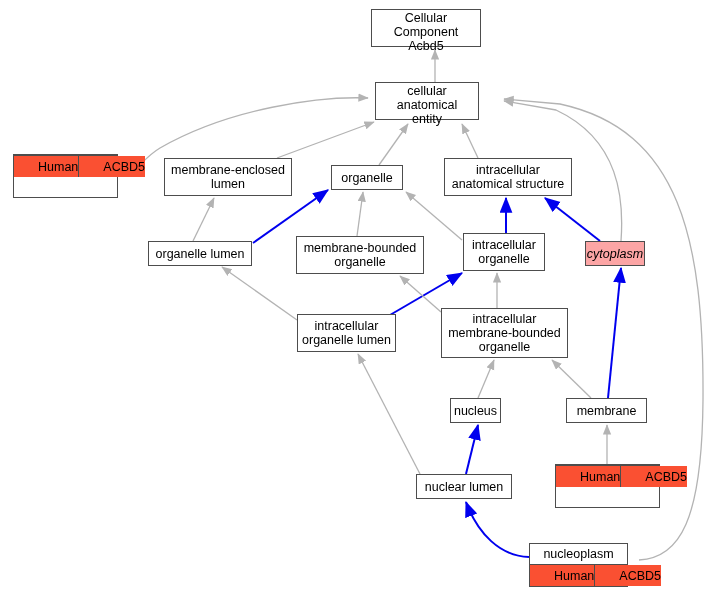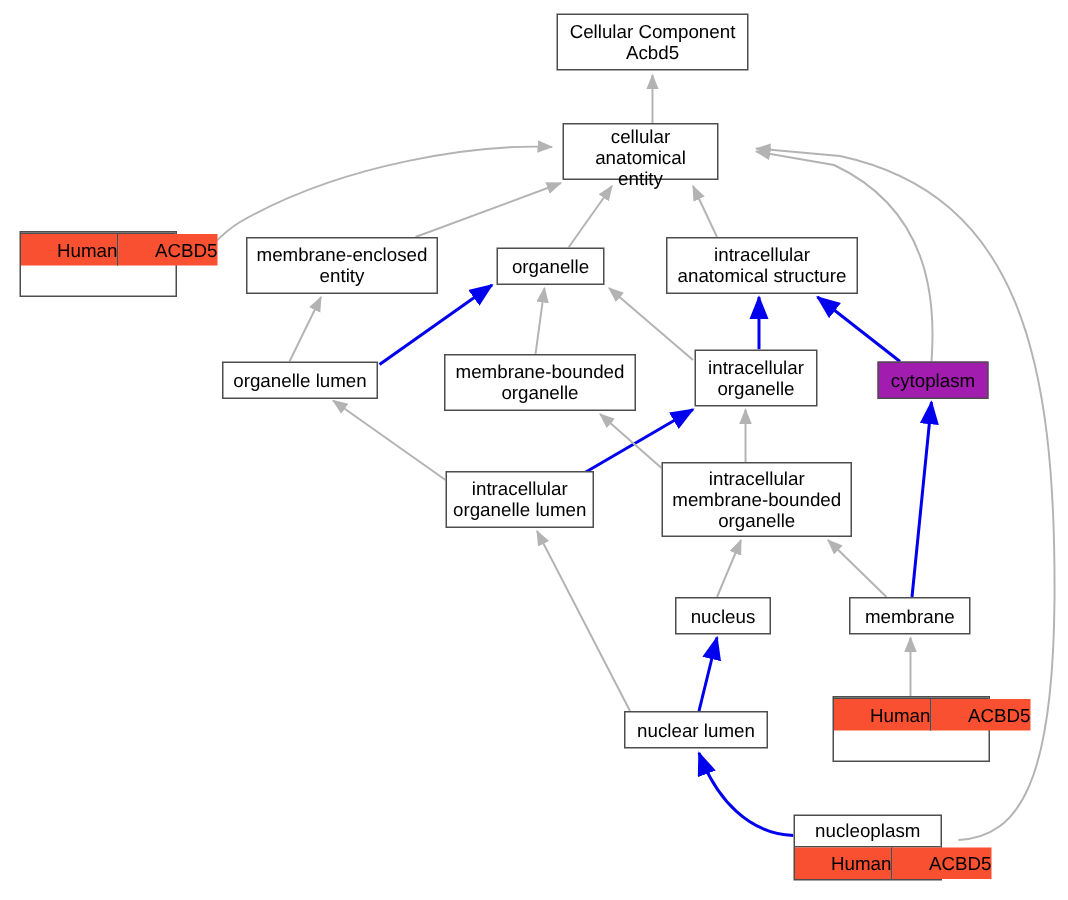--- a/index.html
+++ b/index.html
@@ -97,69 +97,69 @@
         <path d="M 478,398 L 494,360" fill="none" stroke="#b3b3b3" stroke-width="1.3" marker-end="url(#arrow-gray)"></path>
         <path d="M 591,398 L 552,360" fill="none" stroke="#b3b3b3" stroke-width="1.3" marker-end="url(#arrow-gray)"></path>
         <path d="M 608,398 L 621,268" fill="none" stroke="#0000ee" stroke-width="2" marker-end="url(#arrow-blue)"></path>
         <path d="M 466,474 L 478,425" fill="none" stroke="#0000ee" stroke-width="2" marker-end="url(#arrow-blue)"></path>
         <path d="M 420,474 L 358,354" fill="none" stroke="#b3b3b3" stroke-width="1.3" marker-end="url(#arrow-gray)"></path>
         <path d="M 529,557 C 500,556 478,534 466,502" fill="none" stroke="#0000ee" stroke-width="2" marker-end="url(#arrow-blue)"></path>
         <path d="M 607,464 L 607,425" fill="none" stroke="#b3b3b3" stroke-width="1.3" marker-end="url(#arrow-gray)"></path>
       </g>
   </svg>
   <div id="nodes">
-      <div class="node" style="left: 371px; top: 9px; width: 128px; height: 38px; border-color: rgb(77, 77, 77); background: rgb(255, 255, 255); justify-content: flex-end;">
+      <div class="node" style="left: 371px; top: 9px; width: 110px; height: 38px; border-color: rgb(77, 77, 77); background: rgb(255, 255, 255);">
         <div class="node-title" style="color: rgb(0, 0, 0);">Cellular Component
 Acbd5</div>
       </div>
       <div class="node" style="left: 375px; top: 82px; width: 104px; height: 38px; border-color: rgb(77, 77, 77); background: rgb(255, 255, 255);">
         <div class="node-title" style="color: rgb(0, 0, 0);">cellular anatomical
 entity</div>
       </div>
       <div class="node" style="left: 13px; top: 154px; width: 105px; height: 44px; border-color: rgb(77, 77, 77); background: rgb(255, 255, 255);">
         <div class="gene-row" style="border-top-color: rgb(77, 77, 77);">
           <div class="gene-cell left" style="background: rgb(250, 80, 50); border-right-color: rgb(77, 77, 77);">Human</div>
           <div class="gene-cell" style="background: rgb(250, 80, 50);">ACBD5</div>
         </div>
       </div>
       <div class="node" style="left: 164px; top: 158px; width: 128px; height: 38px; border-color: rgb(77, 77, 77); background: rgb(255, 255, 255);">
         <div class="node-title" style="color: rgb(0, 0, 0);">membrane-enclosed
-entity</div>
+lumen</div>
       </div>
       <div class="node" style="left: 331px; top: 165px; width: 72px; height: 25px; border-color: rgb(77, 77, 77); background: rgb(255, 255, 255);">
         <div class="node-title" style="color: rgb(0, 0, 0);">organelle</div>
       </div>
       <div class="node" style="left: 444px; top: 158px; width: 128px; height: 38px; border-color: rgb(77, 77, 77); background: rgb(255, 255, 255);">
         <div class="node-title" style="color: rgb(0, 0, 0);">intracellular
 anatomical structure</div>
       </div>
       <div class="node" style="left: 148px; top: 241px; width: 104px; height: 25px; border-color: rgb(77, 77, 77); background: rgb(255, 255, 255);">
         <div class="node-title" style="color: rgb(0, 0, 0);">organelle lumen</div>
       </div>
       <div class="node" style="left: 296px; top: 236px; width: 128px; height: 38px; border-color: rgb(77, 77, 77); background: rgb(255, 255, 255);">
         <div class="node-title" style="color: rgb(0, 0, 0);">membrane-bounded
 organelle</div>
       </div>
       <div class="node" style="left: 463px; top: 233px; width: 82px; height: 38px; border-color: rgb(77, 77, 77); background: rgb(255, 255, 255);">
         <div class="node-title" style="color: rgb(0, 0, 0);">intracellular
 organelle</div>
       </div>
-      <div class="node" style="left: 585px; top: 241px; width: 74px; height: 25px; border-color: rgb(77, 77, 77); background: #a21caf;">
+      <div class="node" style="left: 585px; top: 241px; width: 60px; height: 25px; border-color: rgb(77, 77, 77); background: #fca5a5; font-style: italic;">
         <div class="node-title" style="color: rgb(0, 0, 0);">cytoplasm</div>
       </div>
       <div class="node" style="left: 297px; top: 314px; width: 99px; height: 38px; border-color: rgb(77, 77, 77); background: rgb(255, 255, 255);">
         <div class="node-title" style="color: rgb(0, 0, 0);">intracellular
 organelle lumen</div>
       </div>
       <div class="node" style="left: 441px; top: 308px; width: 127px; height: 50px; border-color: rgb(77, 77, 77); background: rgb(255, 255, 255);">
         <div class="node-title" style="color: rgb(0, 0, 0);">intracellular
 membrane-bounded
 organelle</div>
       </div>
-      <div class="node" style="left: 450px; top: 398px; width: 64px; height: 25px; border-color: rgb(77, 77, 77); background: rgb(255, 255, 255);">
+      <div class="node" style="left: 450px; top: 398px; width: 51px; height: 25px; border-color: rgb(77, 77, 77); background: rgb(255, 255, 255);">
         <div class="node-title" style="color: rgb(0, 0, 0);">nucleus</div>
       </div>
       <div class="node" style="left: 566px; top: 398px; width: 81px; height: 25px; border-color: rgb(77, 77, 77); background: rgb(255, 255, 255);">
         <div class="node-title" style="color: rgb(0, 0, 0);">membrane</div>
       </div>
       <div class="node" style="left: 416px; top: 474px; width: 96px; height: 25px; border-color: rgb(77, 77, 77); background: rgb(255, 255, 255);">
         <div class="node-title" style="color: rgb(0, 0, 0);">nuclear lumen</div>
       </div>
       <div class="node" style="left: 555px; top: 464px; width: 105px; height: 44px; border-color: rgb(77, 77, 77); background: rgb(255, 255, 255);">
         <div class="gene-row" style="border-top-color: rgb(77, 77, 77);">

